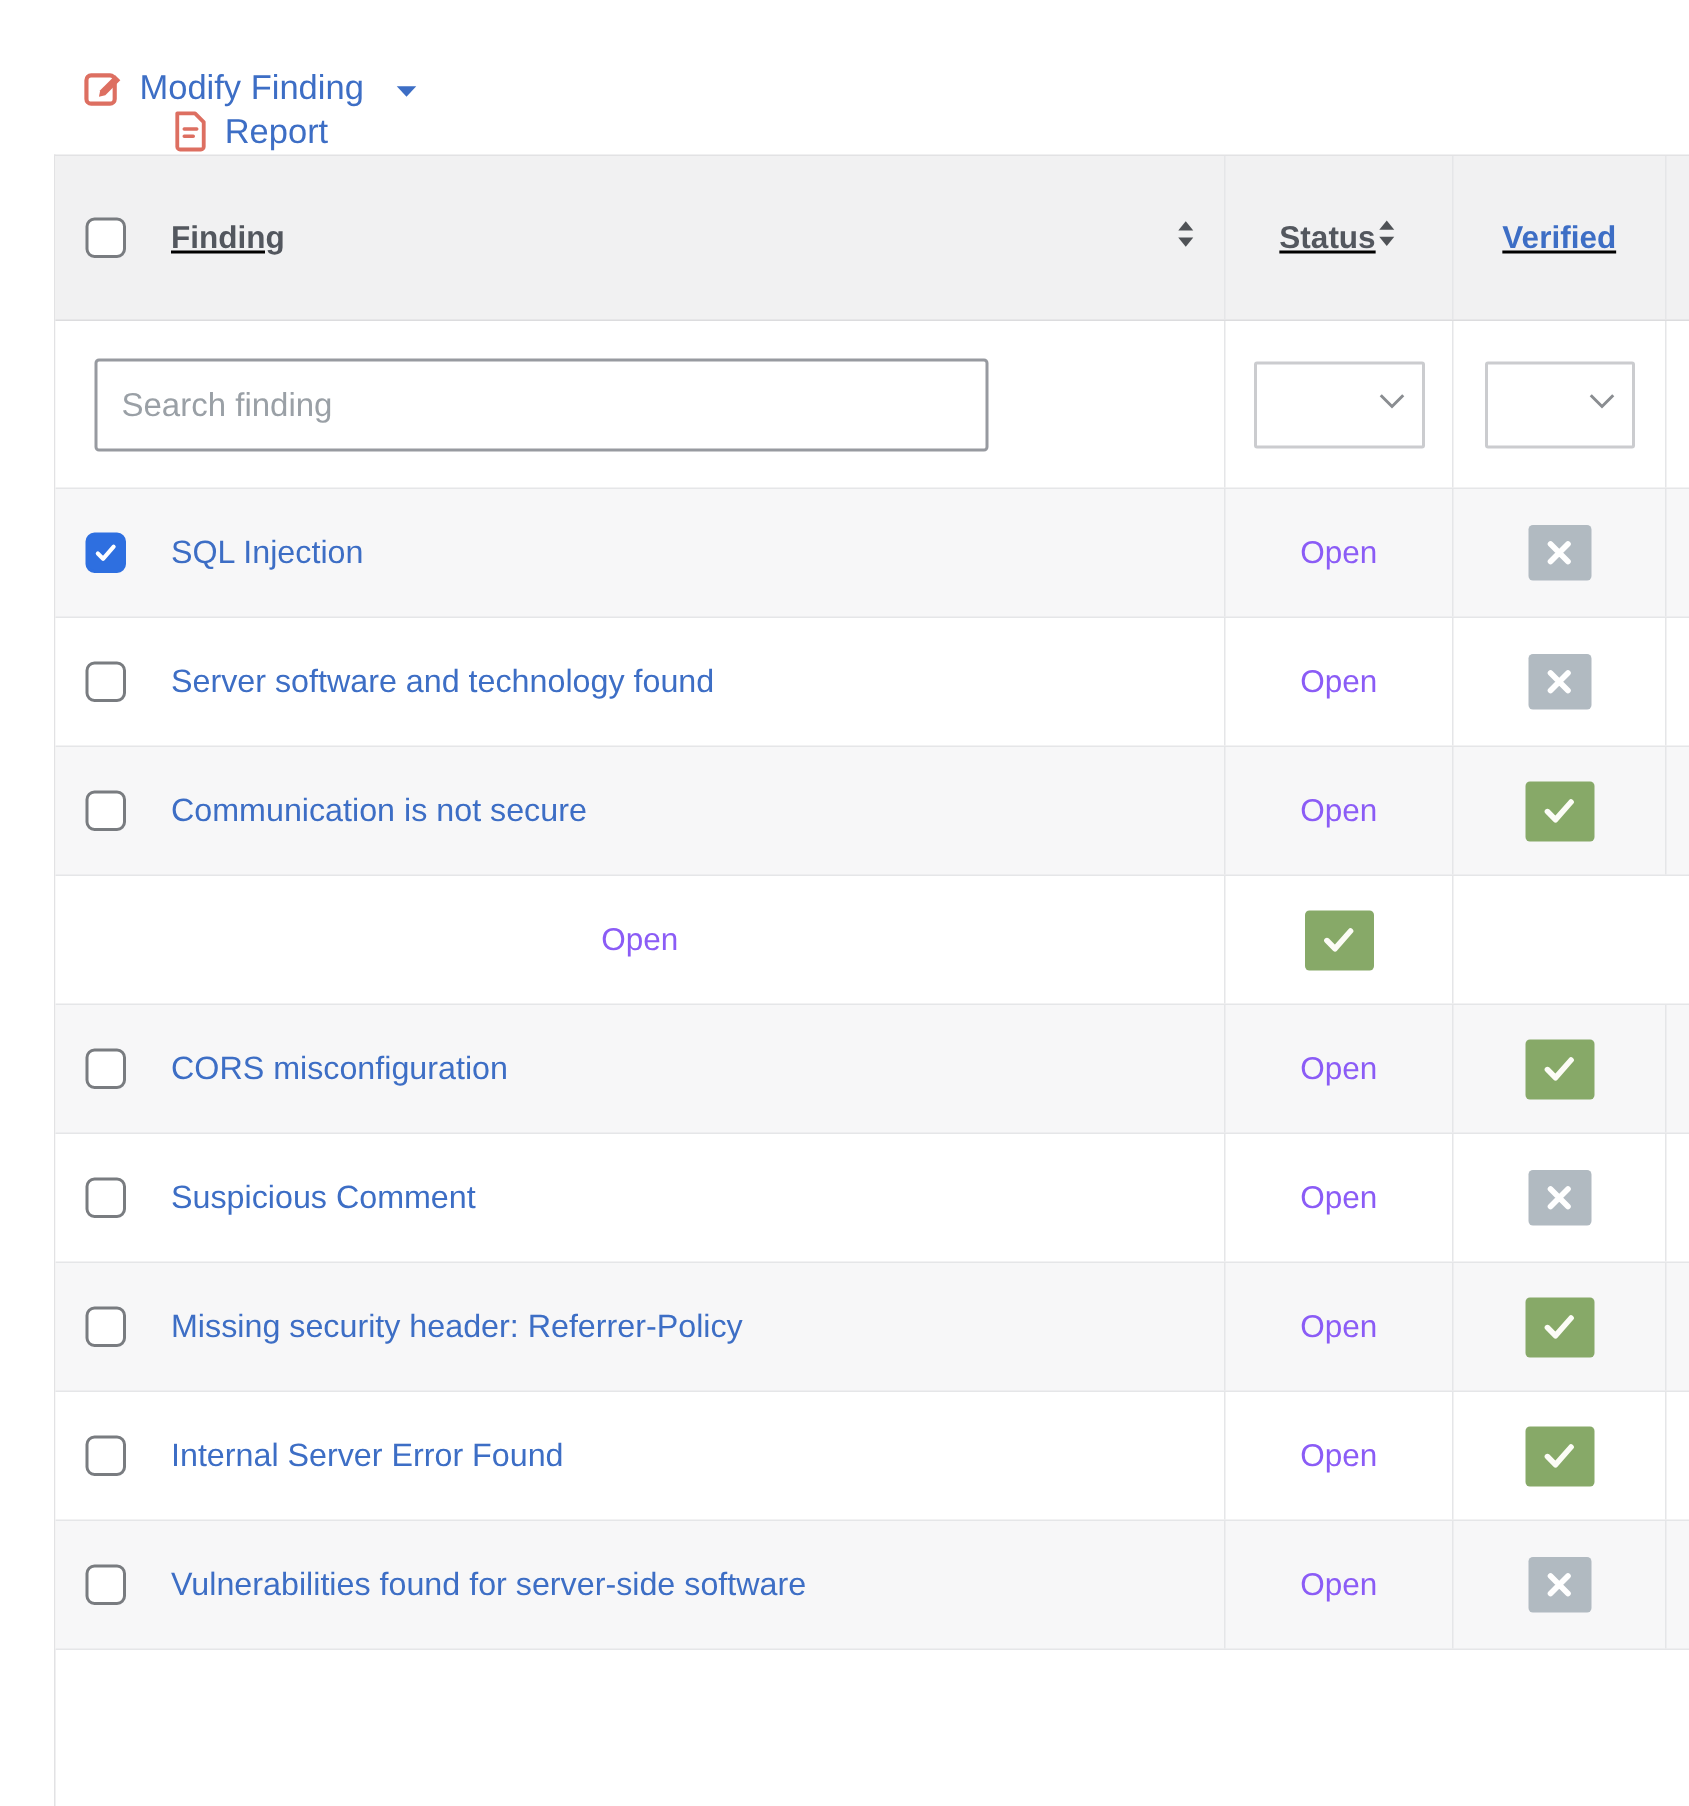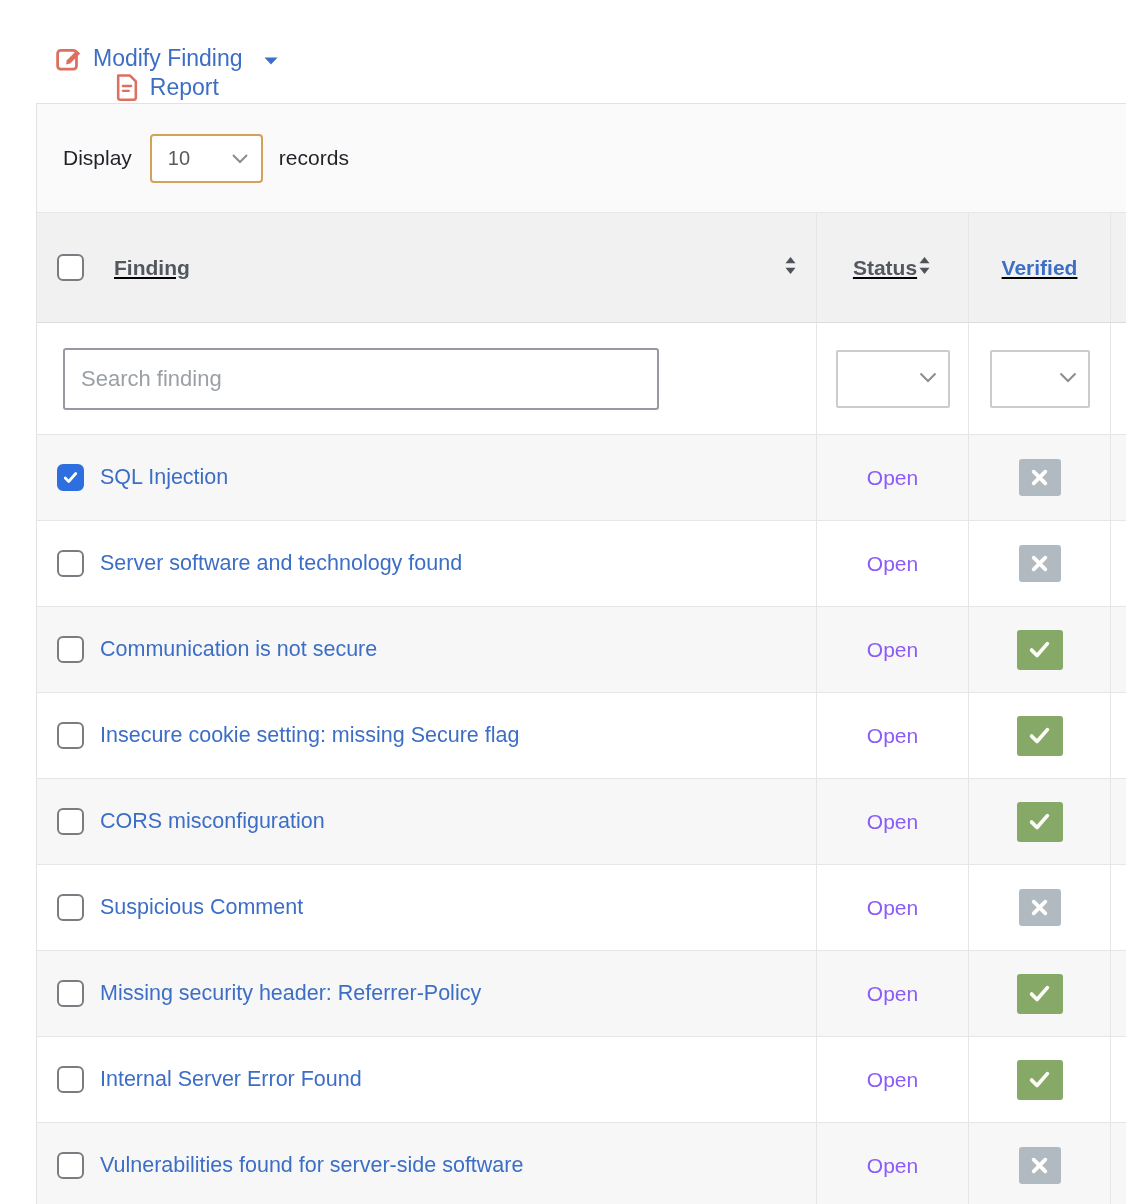--- a/index.html
+++ b/index.html
@@ -57,21 +57,21 @@
     font-family:"Liberation Sans","DejaVu Sans",sans-serif;background:#fff;}
   .search-input::placeholder{color:#9aa0a6;}
   .filter-select{position:relative;margin:0 auto;height:58px;background:#fff;
     border:2px solid #cbcccf;border-radius:2px;cursor:pointer;}
   .filter-select.w-status{width:114px;}
   .filter-select.w-verified{width:100px;}
   .filter-select .chev{position:absolute;right:10px;top:50%;transform:translateY(-50%);}
 
   .row{height:86px;border-bottom:1px solid var(--line);background:#fff;}
   .row.odd{background:var(--stripe);}
-  .cell-finding{padding-left:20px;gap:16px;}
+  .cell-finding{padding-left:20px;gap:30px;}
   .finding-link{color:var(--blue);font-size:21.5px;text-decoration:none;cursor:pointer;}
   .status-text{width:100%;text-align:center;font-size:21px;color:#8b5cf6;}
   .cell-verified{justify-content:center;}
 
   
   .checkbox{width:27px;height:27px;border:2px solid #797c80;border-radius:6px;
     background:#fff;flex:0 0 auto;display:flex;align-items:center;justify-content:center;cursor:pointer;}
   .checkbox svg{display:none;}
   .checkbox.checked{background:var(--check-blue);border-color:var(--check-blue);}
   .checkbox.checked svg{display:block;}
@@ -123,32 +123,20 @@
         <path d="M19 14.2 V19 a2 2 0 0 1 -2 2 H5.6 a2 2 0 0 1 -2 -2 V8.6 a2 2 0 0 1 2 -2 H9.6" stroke="#dd6f61" stroke-width="2.2" stroke-linecap="round"></path>
         <path d="M14.6 2.6 L22.4 7.5 L14.6 12.4 V9.4 C11 9.4 9.3 11.2 8.4 13.8 C8.2 8.9 10.4 5.9 14.6 5.7 Z" fill="#dd6f61"></path>
       </svg>
     </span>
     <span>Send to Jira</span>
   </div>
 </div>
 
 <div class="panel">
 
-  <div class="display-bar">
-    <span>Display</span>
-    <div class="display-select">
-      <span>10</span>
-      <span class="chev">
-        <svg width="18" height="12" viewBox="0 0 18 12" fill="none">
-            <path d="M2 2.5 L9 9.5 L16 2.5" stroke="#8a8d91" stroke-width="2"></path>
-          </svg>
-      </span>
-    </div>
-    <span>records</span>
-  </div>
 
   <div class="tr thead">
     <div class="td th-finding">
       <span class="checkbox">
         
       </span>
       <span class="label">Finding</span>
       <span class="sort">
         <svg width="15" height="21" viewBox="0 0 15 21">
             <path d="M7.5 2 L12.5 8.2 H2.5 Z" fill="#4f5256"></path>
@@ -256,26 +244,20 @@
         <svg class="ic-check" width="27" height="27" viewBox="0 0 24 24" fill="none">
               <path d="M5 12.5 L9.8 17.3 L19 6.8" stroke="#fcfcf6" stroke-width="3.3" stroke-linecap="round" stroke-linejoin="round"></path>
             </svg>
 
       </span>
     </div>
     <div class="td"></div>
   </div>
 
   <div class="tr row">
-    <div class="td cell-finding">
-      <span class="checkbox">
-        
-      </span>
-      <a class="finding-link">Insecure cookie setting: missing Secure flag</a>
-    </div>
     <div class="td">
       <span class="status-text">Open</span>
     </div>
     <div class="td cell-verified">
       <span class="badge yes">
         <svg class="ic-check" width="27" height="27" viewBox="0 0 24 24" fill="none">
               <path d="M5 12.5 L9.8 17.3 L19 6.8" stroke="#fcfcf6" stroke-width="3.3" stroke-linecap="round" stroke-linejoin="round"></path>
             </svg>
 
       </span>

